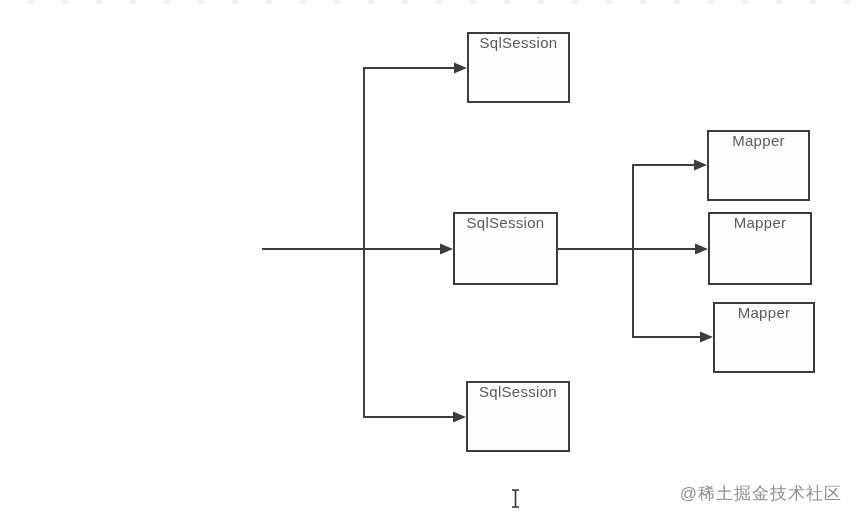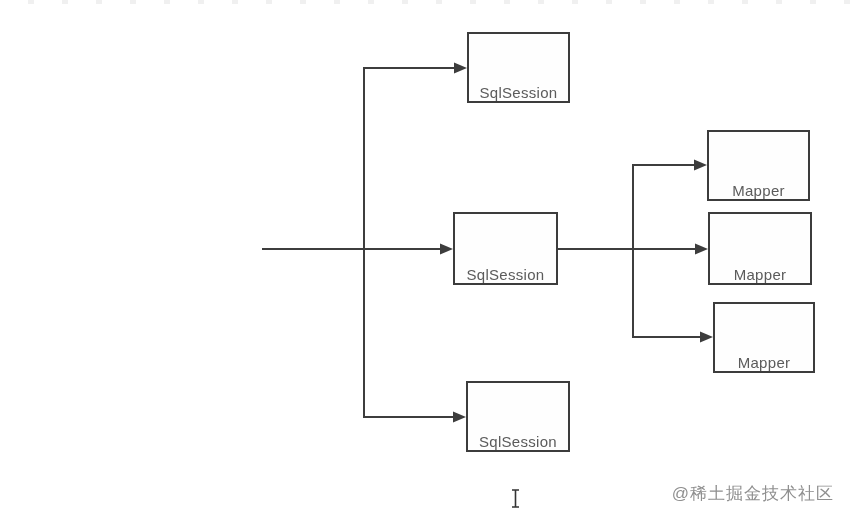--- a/index.html
+++ b/index.html
@@ -22,21 +22,21 @@
     left: 0; top: 0;
     width: 858px; height: 518px;
     pointer-events: none;
   }
   .node {
     position: absolute;
     box-sizing: border-box;
     border: 2px solid #3c3c3c;
     background: #fefefe;
     display: flex;
-    align-items: flex-end;
+    align-items: flex-start;
     justify-content: center;
     color: #5b5b5b;
     font-size: 15px;
     letter-spacing: 0.3px;
   }
   .node-factory      { left: 42px;  top: 216px; width: 220px; height: 64px; font-size: 15.5px; }
   .node-session-top  { left: 467px; top: 32px;  width: 103px; height: 71px; }
   .node-session-mid  { left: 453px; top: 212px; width: 105px; height: 73px; }
   .node-session-bot  { left: 466px; top: 381px; width: 104px; height: 71px; }
   .node-mapper-top   { left: 707px; top: 130px; width: 103px; height: 71px; }
@@ -57,21 +57,21 @@
     left: 563px;
     top: 486px;
     font-size: 14px;
     letter-spacing: 1px;
     color: #e0e0e0;
     white-space: nowrap;
     user-select: none;
   }
   .watermark-community {
     position: absolute;
-    right: 24px;
+    right: 16px;
     top: 482px;
     font-size: 17px;
     color: #8f8f8f;
     letter-spacing: 1px;
     white-space: nowrap;
     user-select: none;
   }
 </style>
 </head>
 <body>

